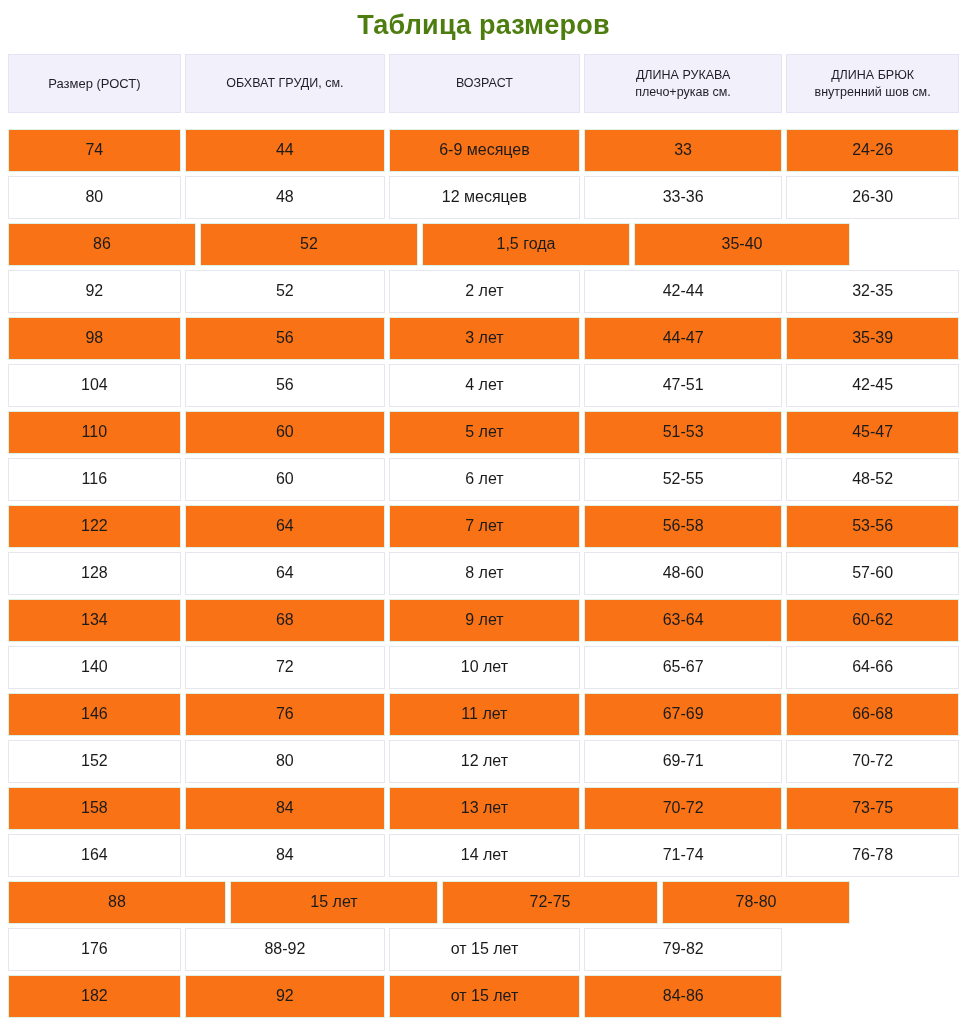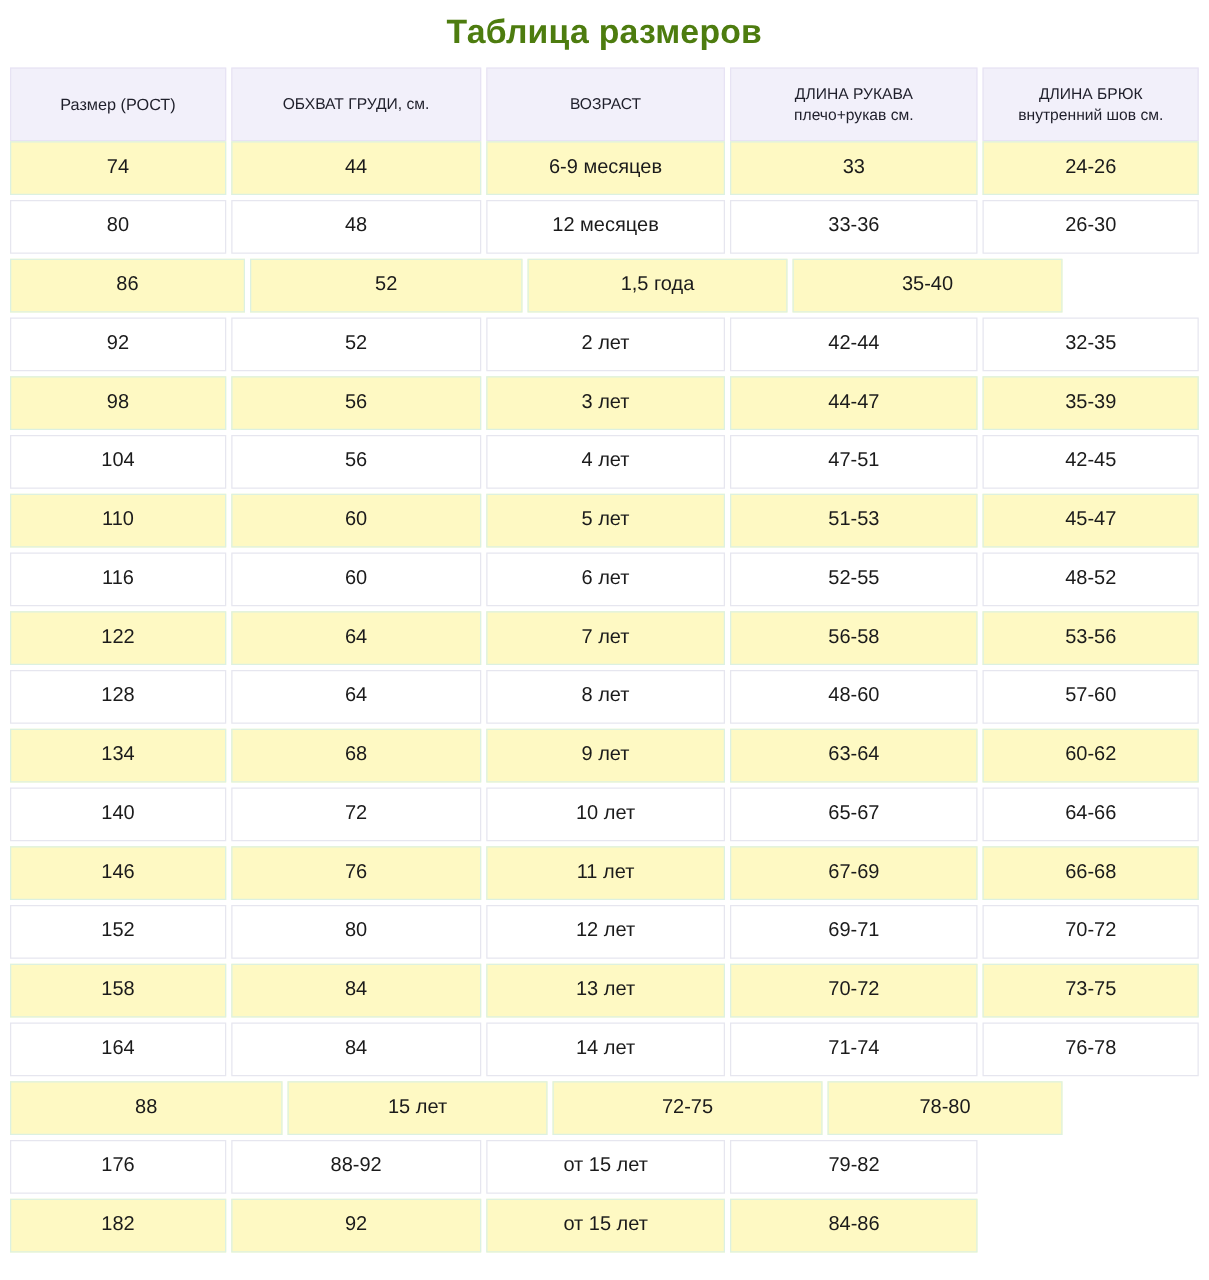--- a/index.html
+++ b/index.html
@@ -41,41 +41,41 @@
     box-sizing: border-box;
   }
 
   .row {
     display: flex;
     gap: 4px;
     margin-bottom: 4px;
   }
 
   .row.header-row {
-    margin-bottom: 0;
+    margin-bottom: 16px;
   }
 
   .cell {
     box-sizing: border-box;
     display: flex;
     align-items: center;
     justify-content: center;
     text-align: center;
     font-size: 16px;
     color: #1b1b1b;
     border: 1px solid #e6e6ef;
     background: #ffffff;
     height: 43px;
     line-height: 1.15;
     padding: 0 4px;
     overflow: hidden;
   }
 
   .row.green .cell {
-    background: #fef9c3;
+    background: #f97316;
     border-color: #dcf1e1;
   }
 
   .cell.empty {
     border: none;
     background: transparent !important;
   }
 
   
   .c0 { width: 188px; }

